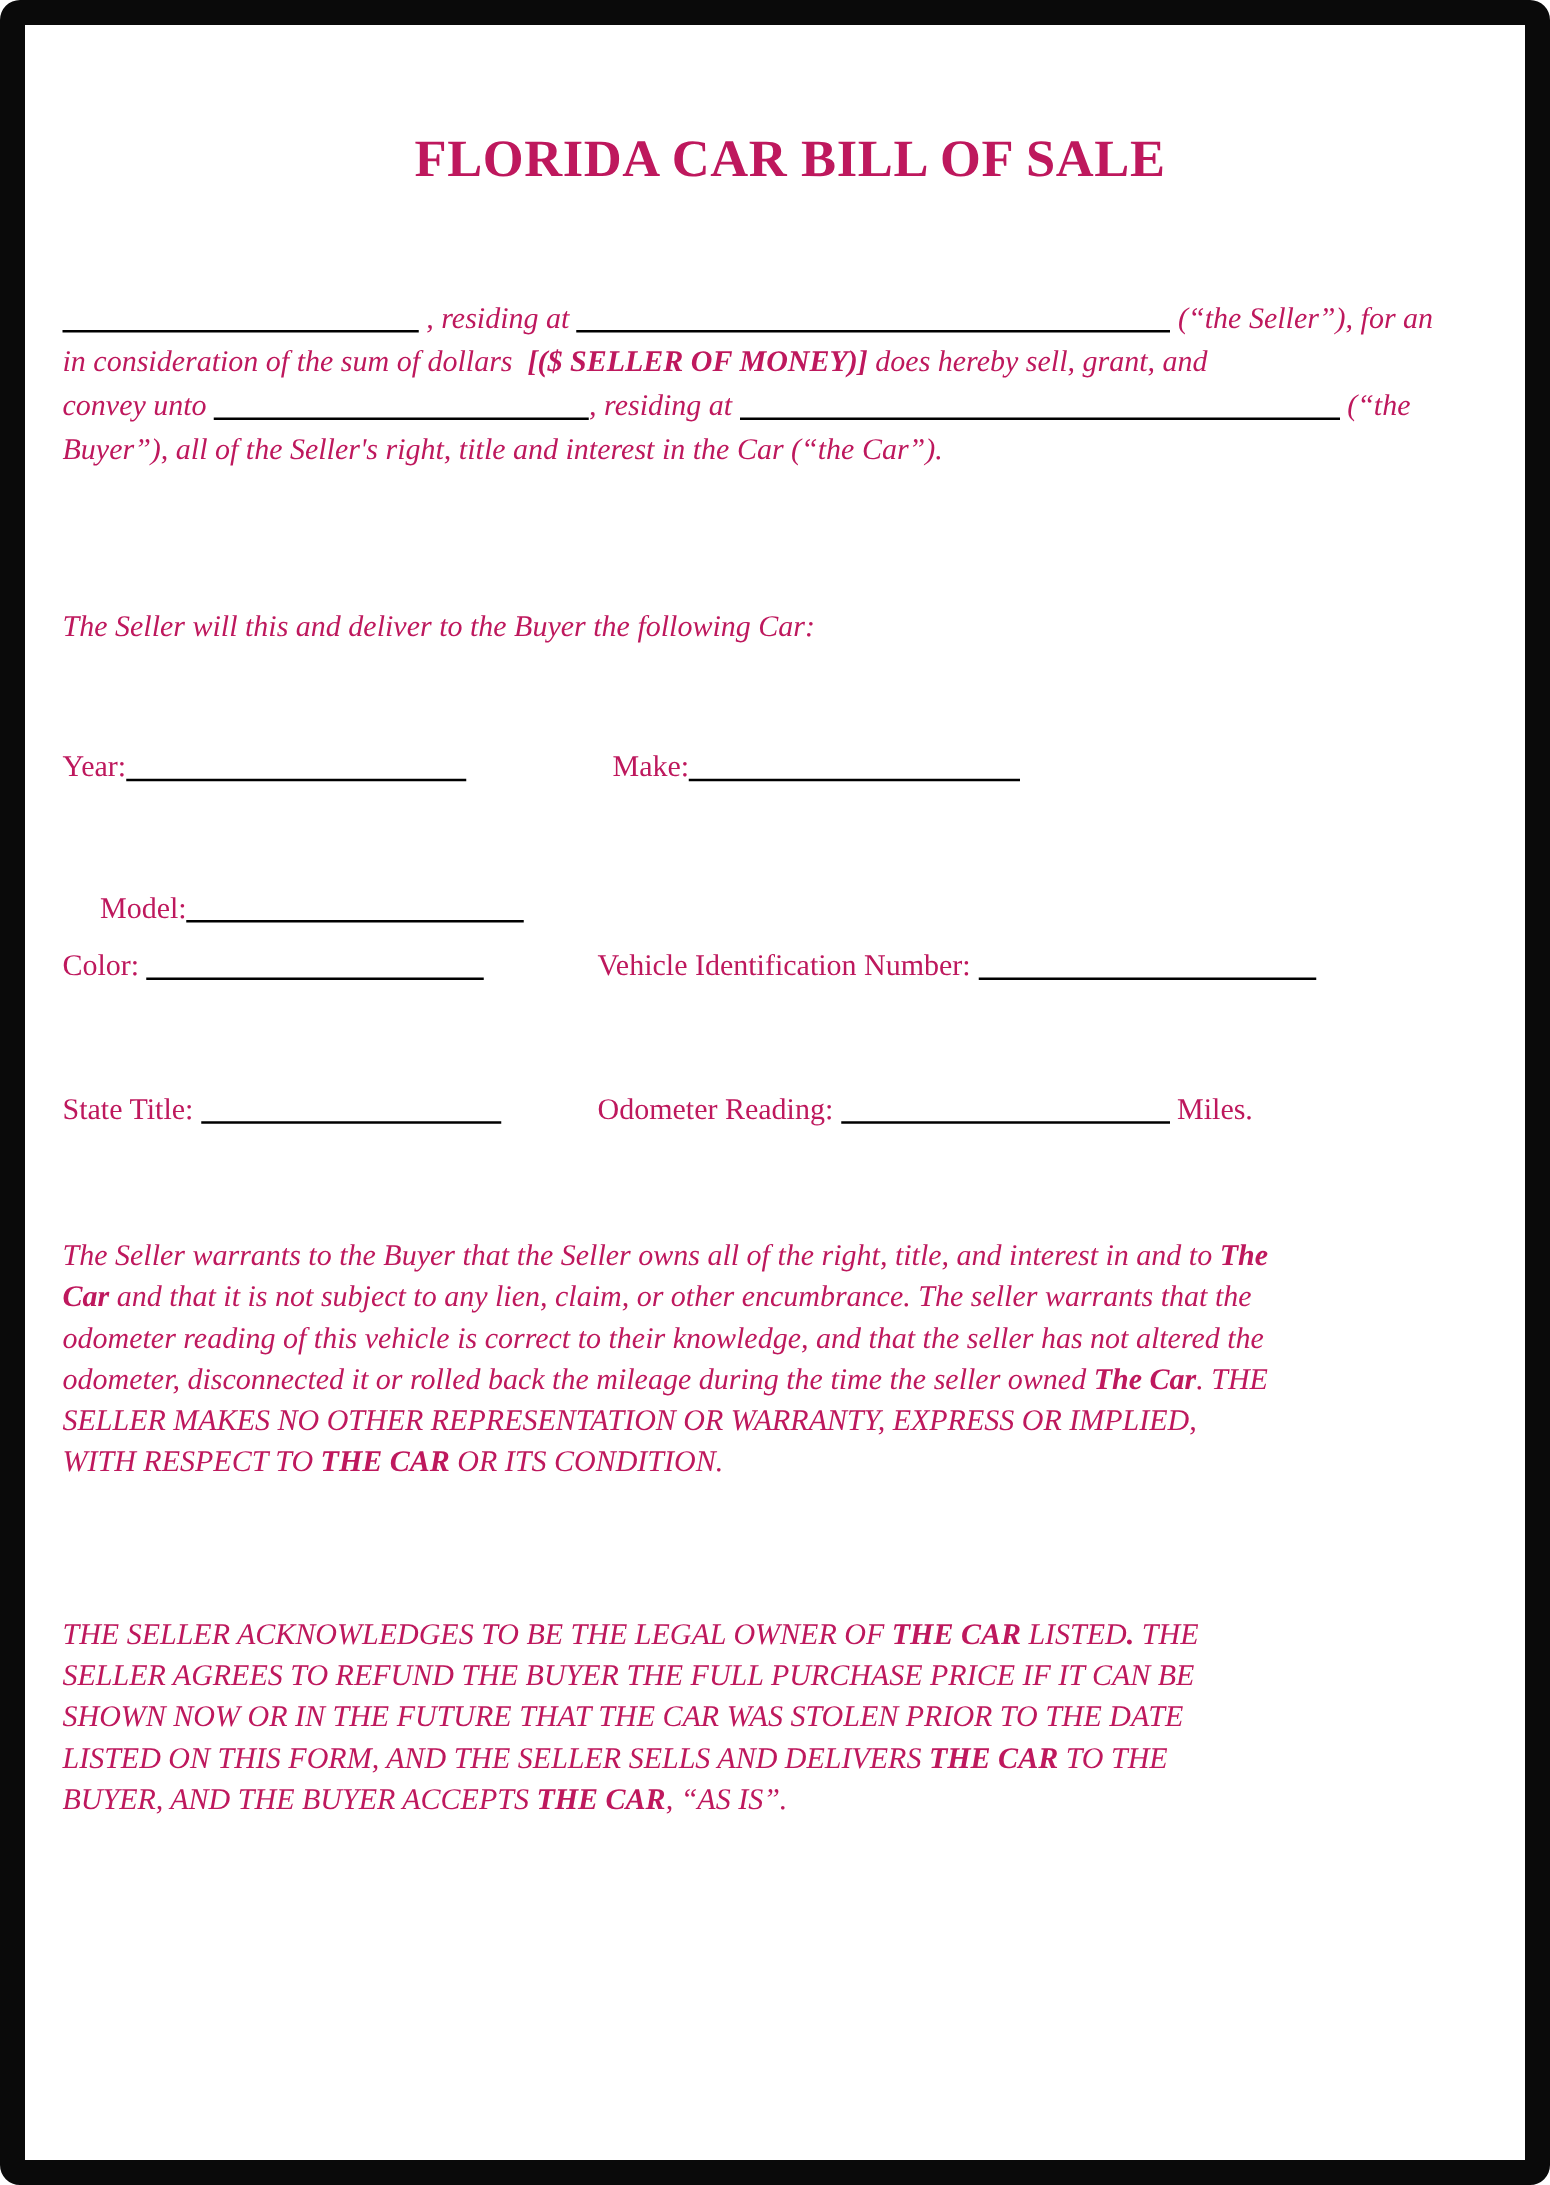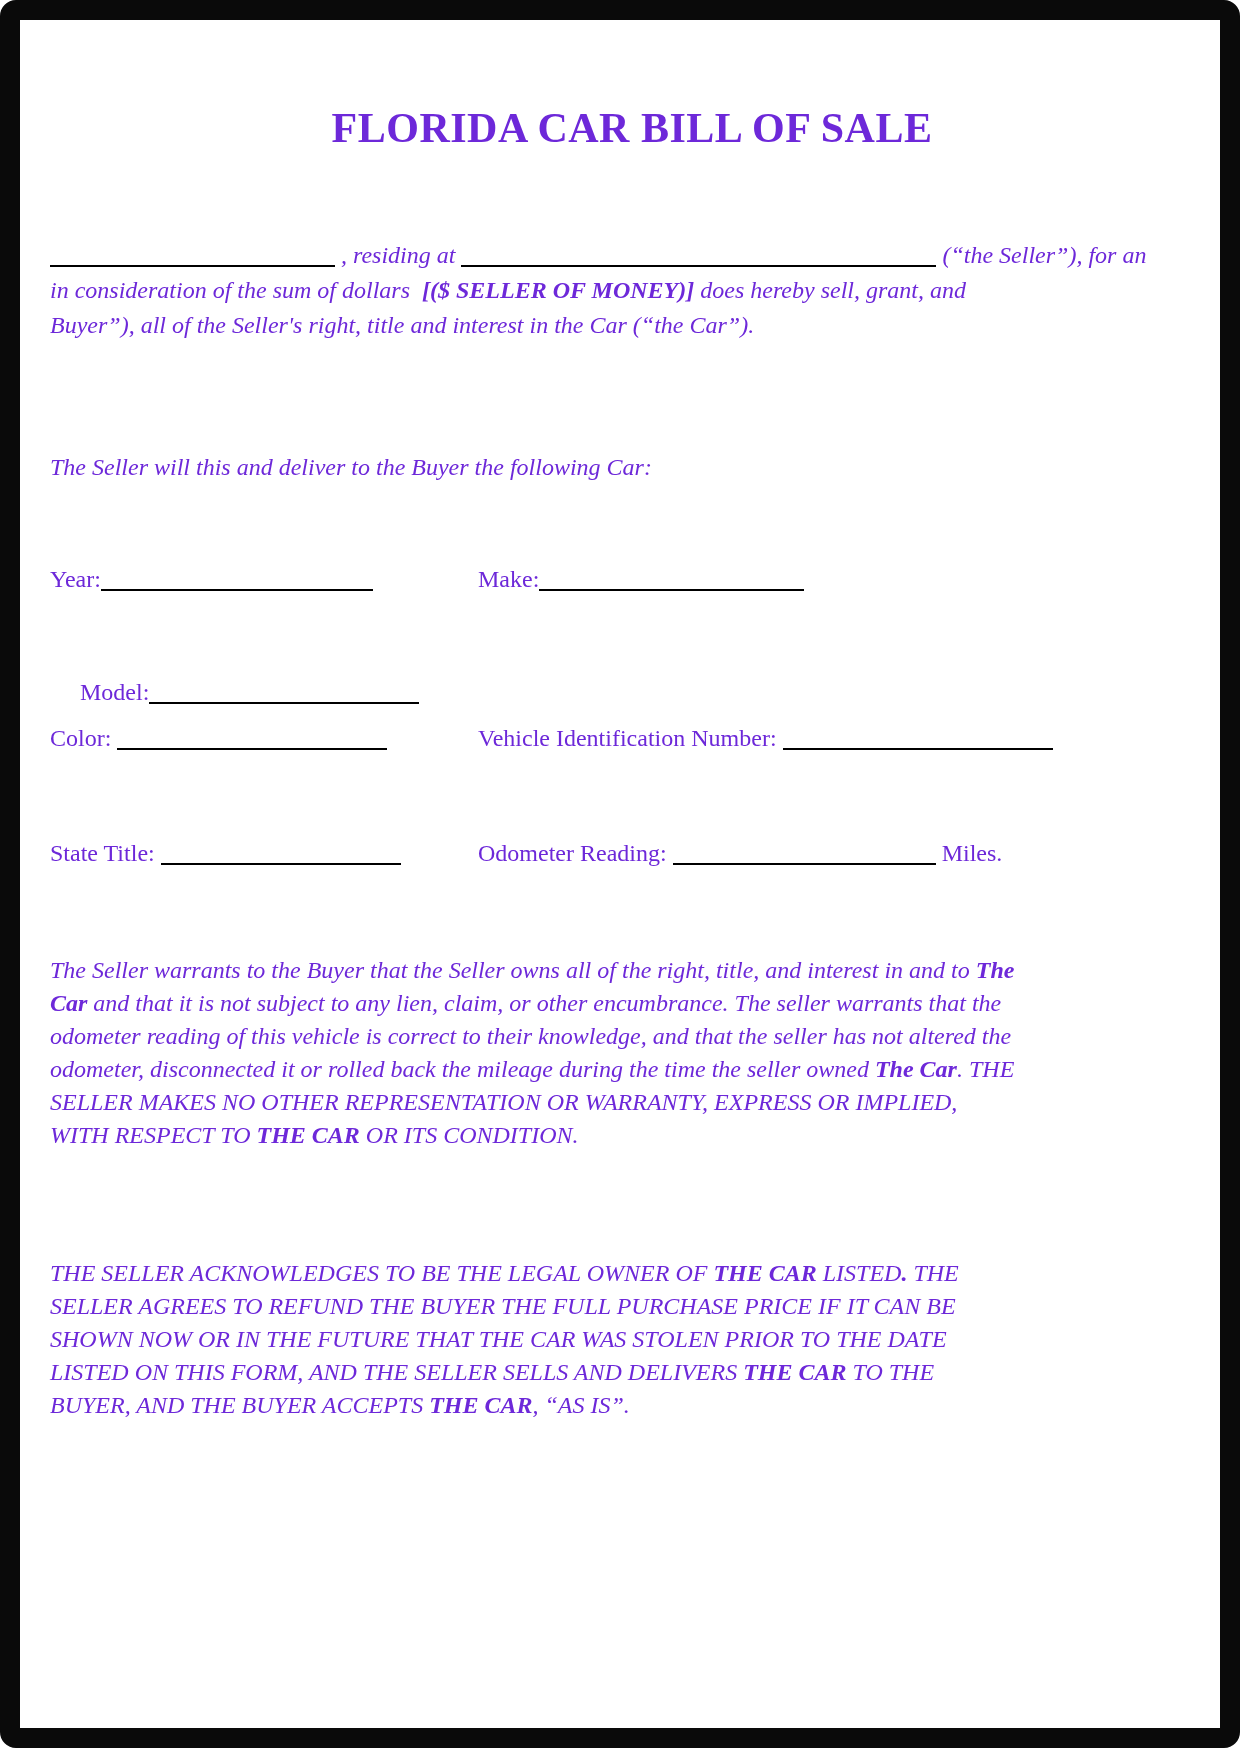--- a/index.html
+++ b/index.html
@@ -1,20 +1,20 @@
 <!DOCTYPE html>
 <html><head>
 <meta charset="utf-8">
 <style>
   html, body { margin:0; padding:0; background:#ffffff; }
   .canvas {
     position:relative; width:1240px; height:1748px;
     background:#ffffff; overflow:hidden;
     font-family:"Liberation Serif","DejaVu Serif",serif;
-    color:#6d28d9;
+    color:#be185d;
   }
   
   .frame {
     position:absolute; inset:0;
     border:20px solid #0a0a0a; border-radius:16px;
     box-sizing:border-box; pointer-events:none; z-index:5;
   }
   .page {
     position:absolute; top:20px; left:20px; right:20px; bottom:20px;
     overflow:hidden; box-sizing:border-box;
@@ -24,21 +24,21 @@
   .title {
     margin:84px 0 0 0;
     font-size:42px; line-height:48px; font-weight:bold;
     text-align:center; letter-spacing:0.5px;
   }
   .para .line, .single-line { white-space:pre;font-style:italic; }
   .intro { margin-top:86px; }
   .intro .line { line-height:35px; height:35px; }
   .single-line { margin-top:108px; line-height:33px; height:33px; }
   .fields .frow { display:flex; height:46px; align-items:flex-start; }
-  .fields .frow:nth-child(1) { margin-top:79px; }
+  .fields .frow:nth-child(1) { margin-top:79px;gap:12px; }
   .fields .frow:nth-child(2) { margin-top:67px;margin-left:30px; }
   .fields .frow:nth-child(3) { }
   .fields .frow:nth-child(4) { margin-top:69px; }
   .fcell { line-height:33px; white-space:pre; }
   .fcell.left { width:428px; flex:none; }
   .warranty { margin-top:71px; }
   .warranty .line { line-height:33px; height:33px; }
   .caps { margin-top:105px; }
   .caps .line { line-height:33px; height:33px; }
   .blank {
@@ -52,20 +52,21 @@
 <body>
 
 <div class="canvas">
   <div class="page">
 
     <h1 class="title">FLORIDA CAR BILL OF SALE</h1>
 
     <div class="para intro">
         <div class="line"><span class="blank" style="width: 285px;"></span> , residing at <span class="blank" style="width: 475px;"></span> (“the Seller”), for an</div>
         <div class="line">in consideration of the sum of dollars  <span class="bold">[($ SELLER OF MONEY)]</span> does hereby sell, grant, and</div>
+        <div class="line">convey unto <span class="blank" style="width: 300px;"></span>, residing at <span class="blank" style="width: 480px;"></span> (“the</div>
         <div class="line">Buyer”), all of the Seller's right, title and interest in the Car (“the Car”).</div>
       </div>
 
     <div class="single-line">The Seller will this and deliver to the Buyer the following Car:</div>
 
     <div class="fields">
         <div class="frow">
           <div class="fcell left">Year:<span class="blank" style="width: 272px;"></span></div>
           <div class="fcell right">Make:<span class="blank" style="width: 265px;"></span></div>
         </div>

